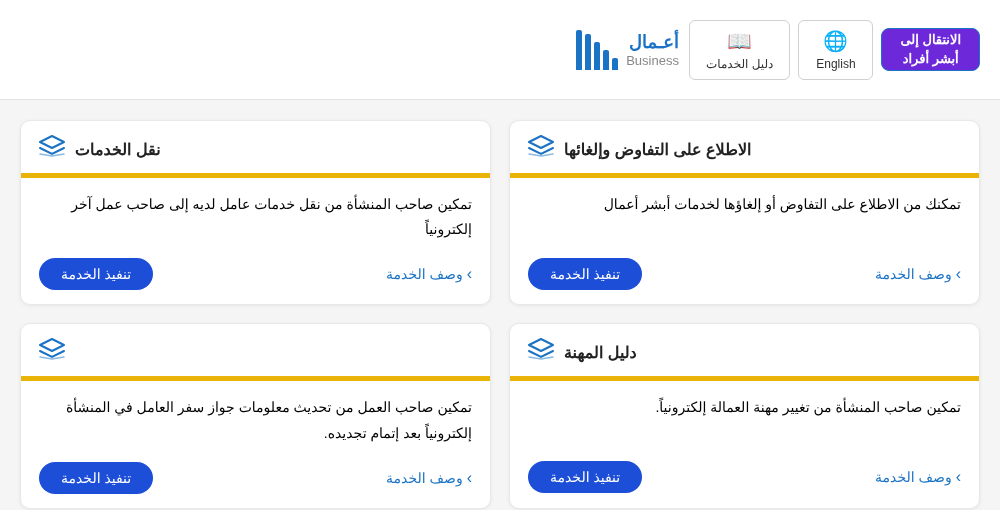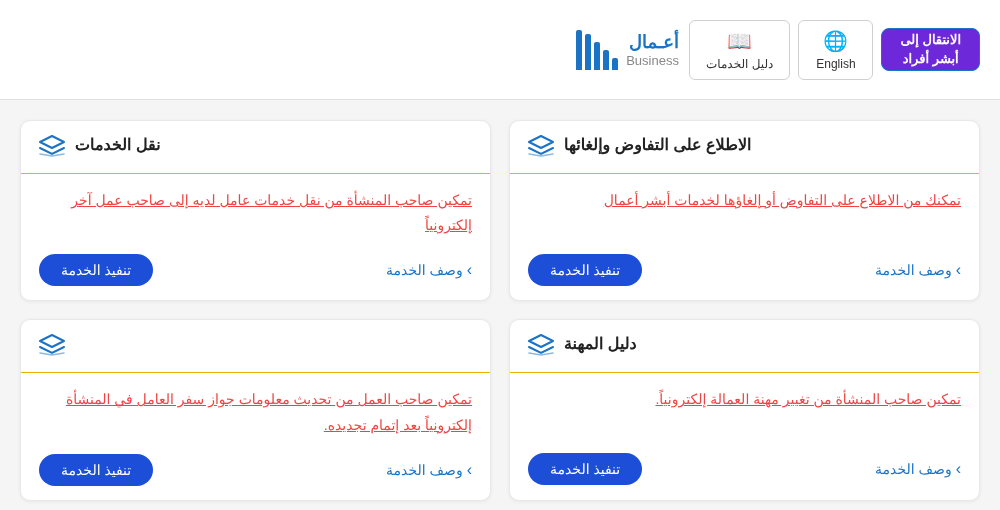--- a/index.html
+++ b/index.html
@@ -129,49 +129,48 @@
       background: #fff;
       border-radius: 10px;
       border: 1px solid #e8e8e8;
       padding: 0;
       overflow: hidden;
       box-shadow: 0 1px 4px rgba(0,0,0,0.06);
     }
 
     .card-header {
       display: flex;
-      align-items: flex-start;
+      align-items: center;
       justify-content: flex-end;
       gap: 10px;
       padding: 14px 18px 10px;
-      border-bottom: 1px solid #eab308;
+      border-bottom: 5px solid #eab308;
     }
 
     .card-title {
       font-size: 16px;
       font-weight: bold;
       color: #222;
       text-align: right;
     }
 
     .card-icon {
       color: #1a73c5;
       font-size: 22px;
     }
 
     .card-body {
       padding: 14px 18px;
     }
 
     .card-desc {
       font-size: 14px;
-      color: #ef4444;
+      color: #000000;
       line-height: 1.8;
       min-height: 50px;
-      text-decoration: underline;
     }
 
     .card-actions {
       display: flex;
       align-items: center;
       justify-content: space-between;
       margin-top: 16px;
       flex-direction: row-reverse;
     }
 

